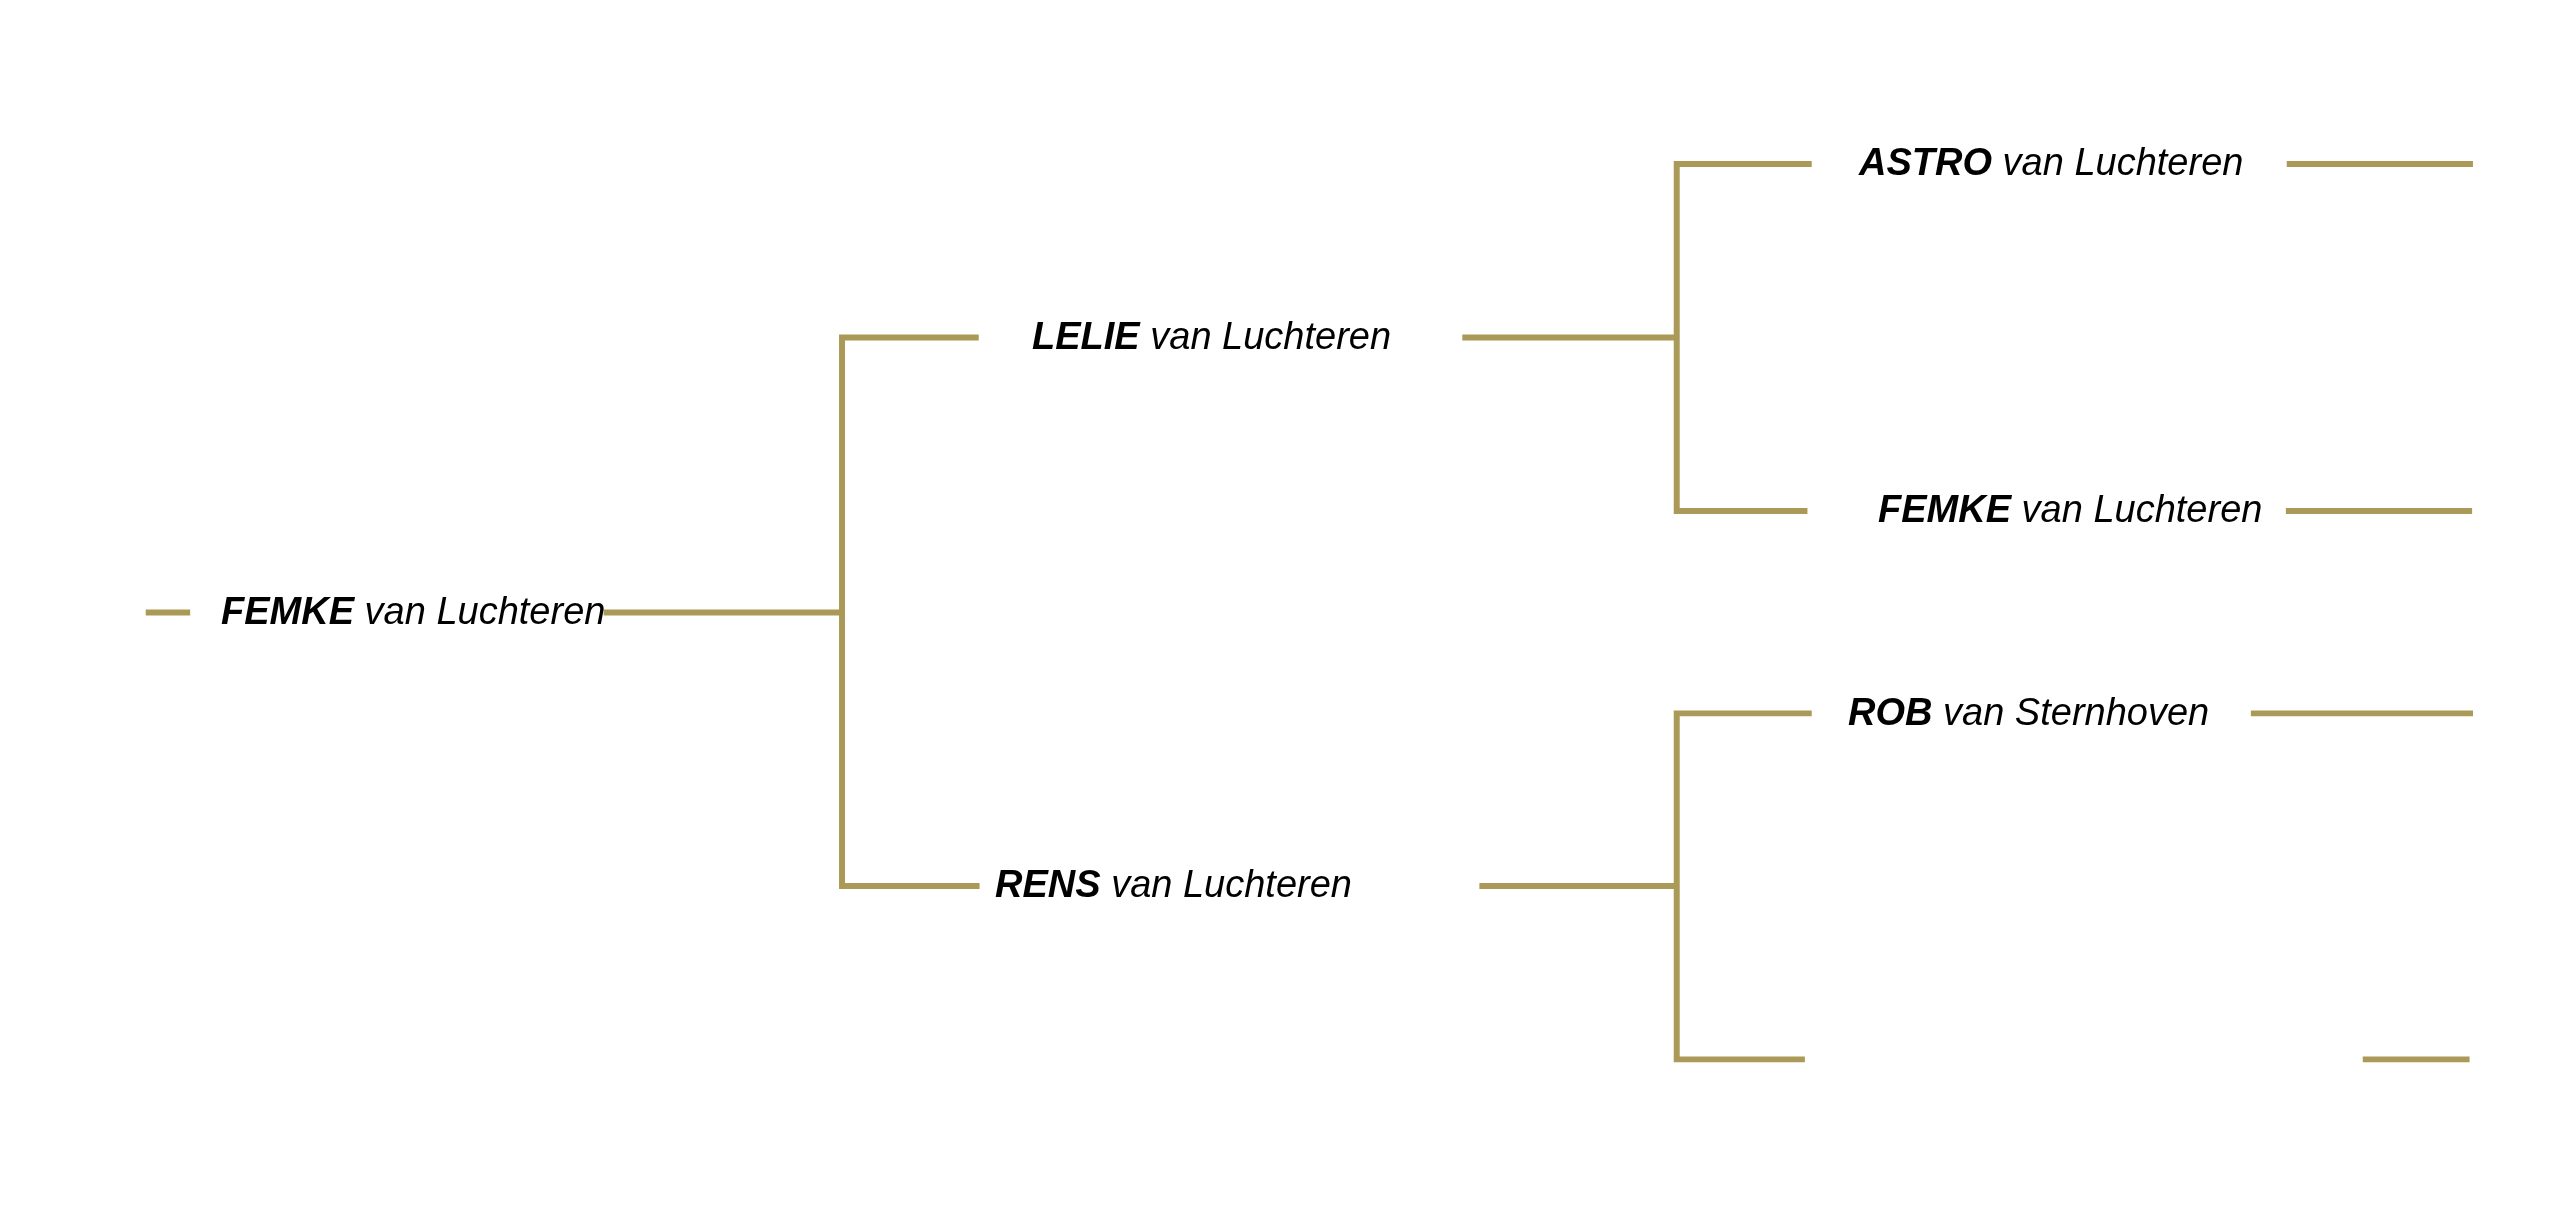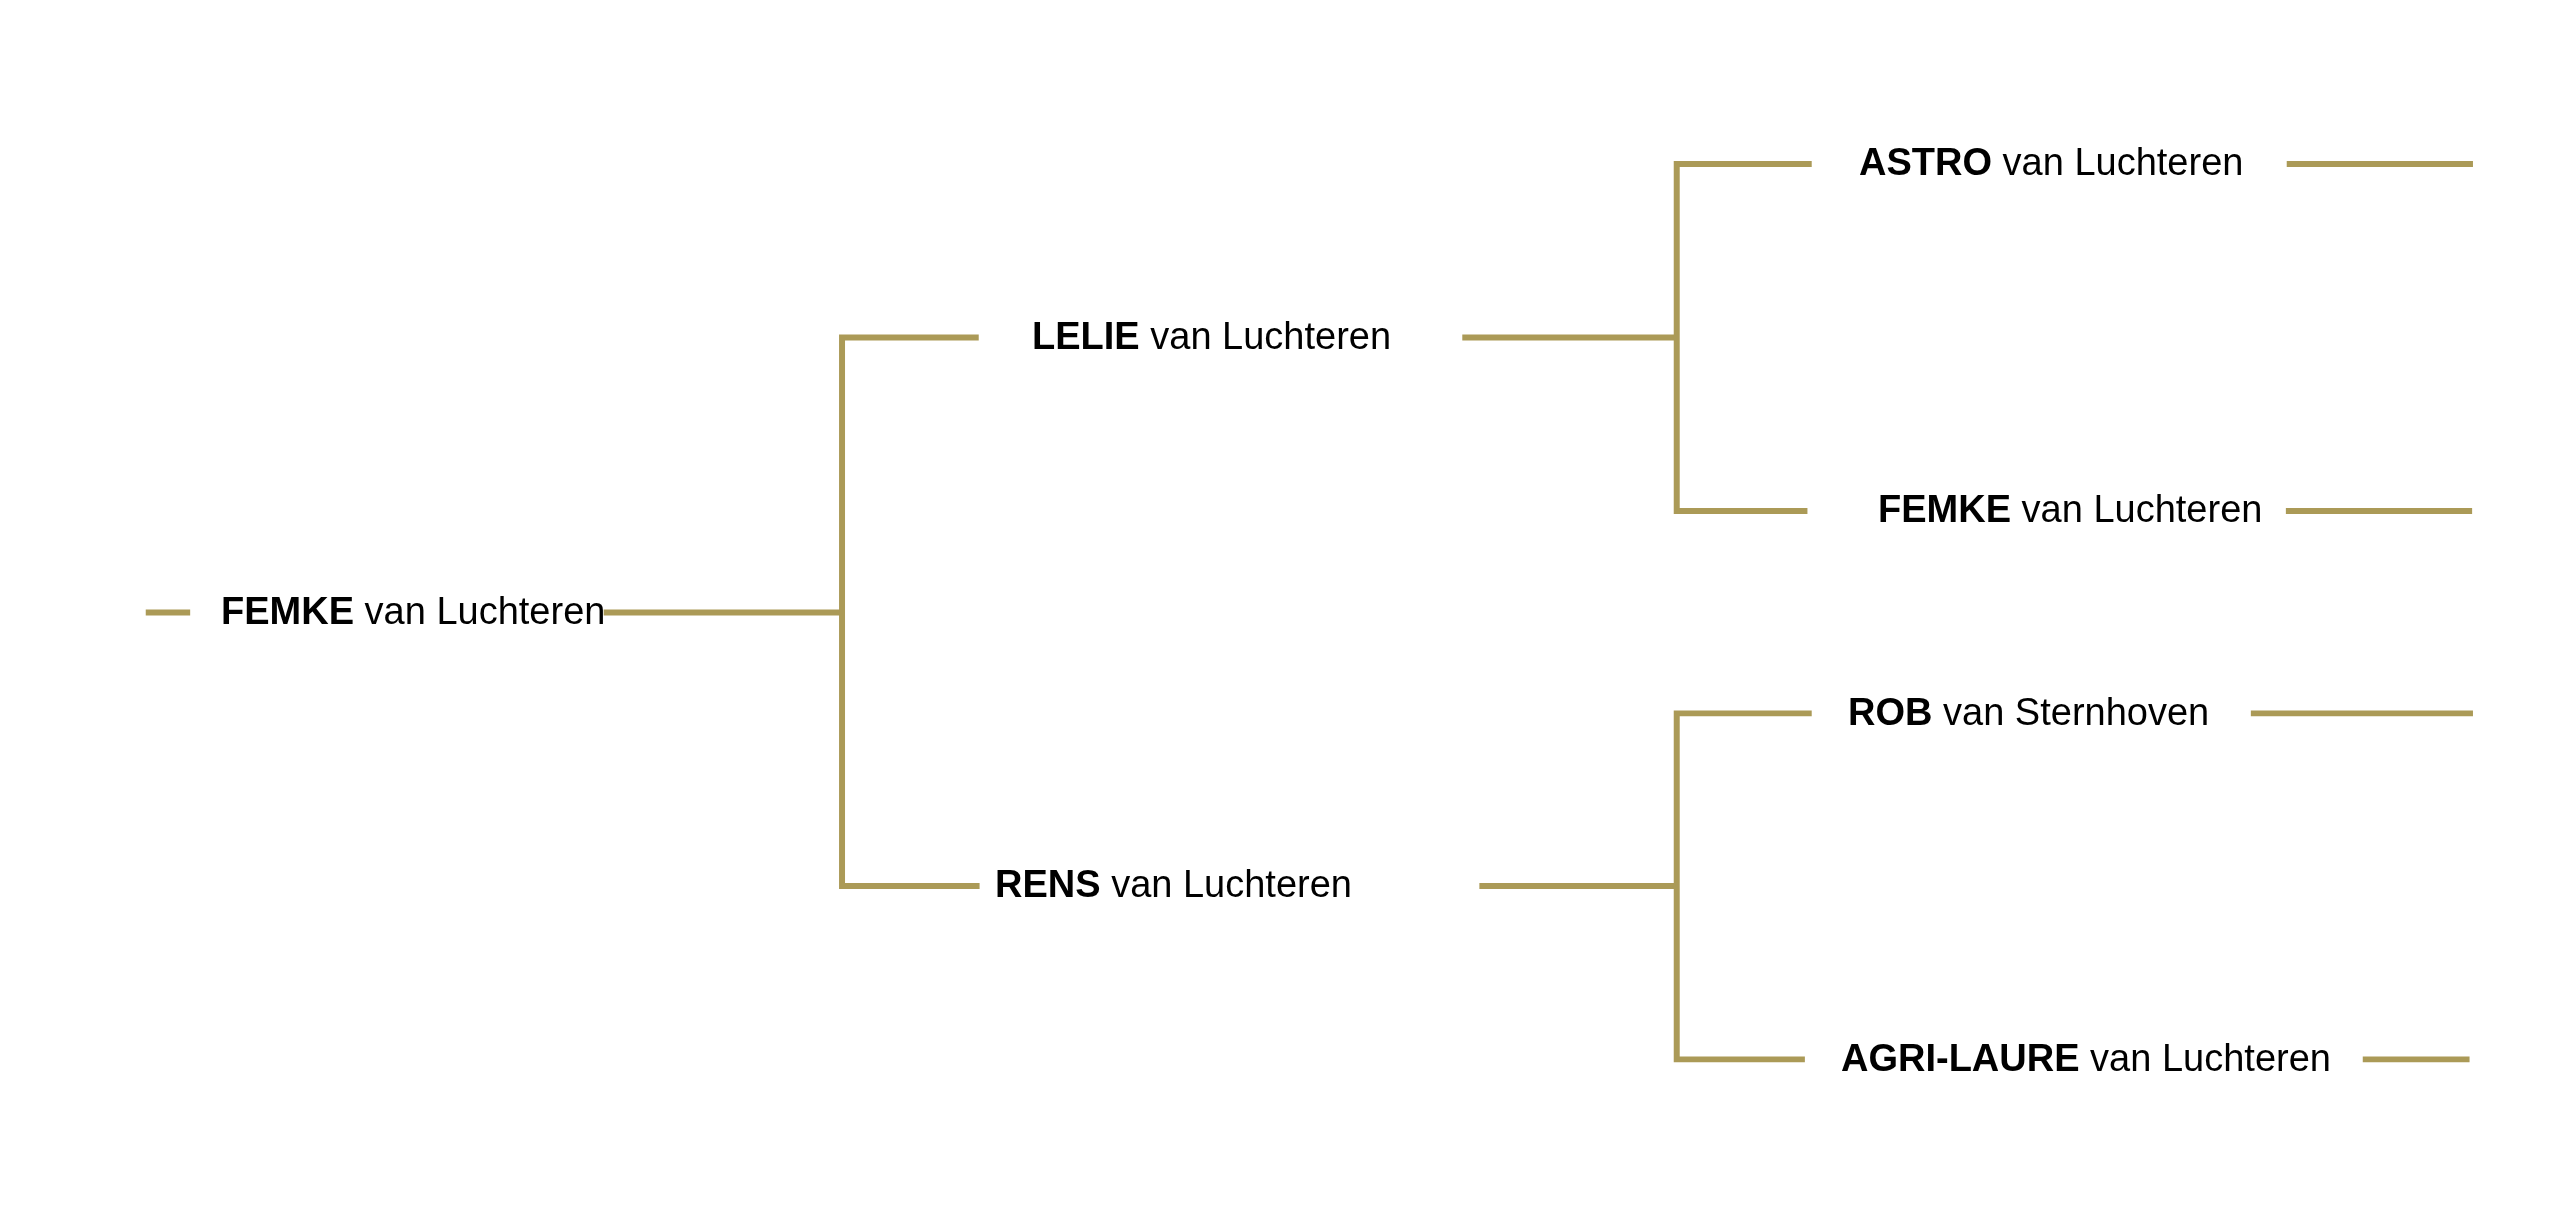--- a/index.html
+++ b/index.html
@@ -28,20 +28,21 @@
     stroke-linecap: butt;
     stroke-linejoin: miter;
   }
   .node {
     position: absolute;
     transform: translateY(-52%);
     white-space: nowrap;
     font-size: 38px;
     line-height: 1.1;
     color: var(--text-color, #000000);
+    font-style: italic;
   }
   .node .nm {
     font-weight: 700;
   }
   .node .sfx {
     font-weight: 400;
   }
 </style>
 </head>
 <body>
@@ -89,19 +90,15 @@
     <span class="sfx">van Luchteren</span>
   </div>
   <div class="node" style="left:1878px; top:511px">
     <span class="nm">FEMKE</span>
     <span class="sfx">van Luchteren</span>
   </div>
   <div class="node" style="left:1848px; top:714px">
     <span class="nm">ROB</span>
     <span class="sfx">van Sternhoven</span>
   </div>
-  <div class="node" style="left:1841px; top:1060px">
-    <span class="nm">AGRI-LAURE</span>
-    <span class="sfx">van Luchteren</span>
-  </div>
 
 </div>
 
 
 </body></html>

